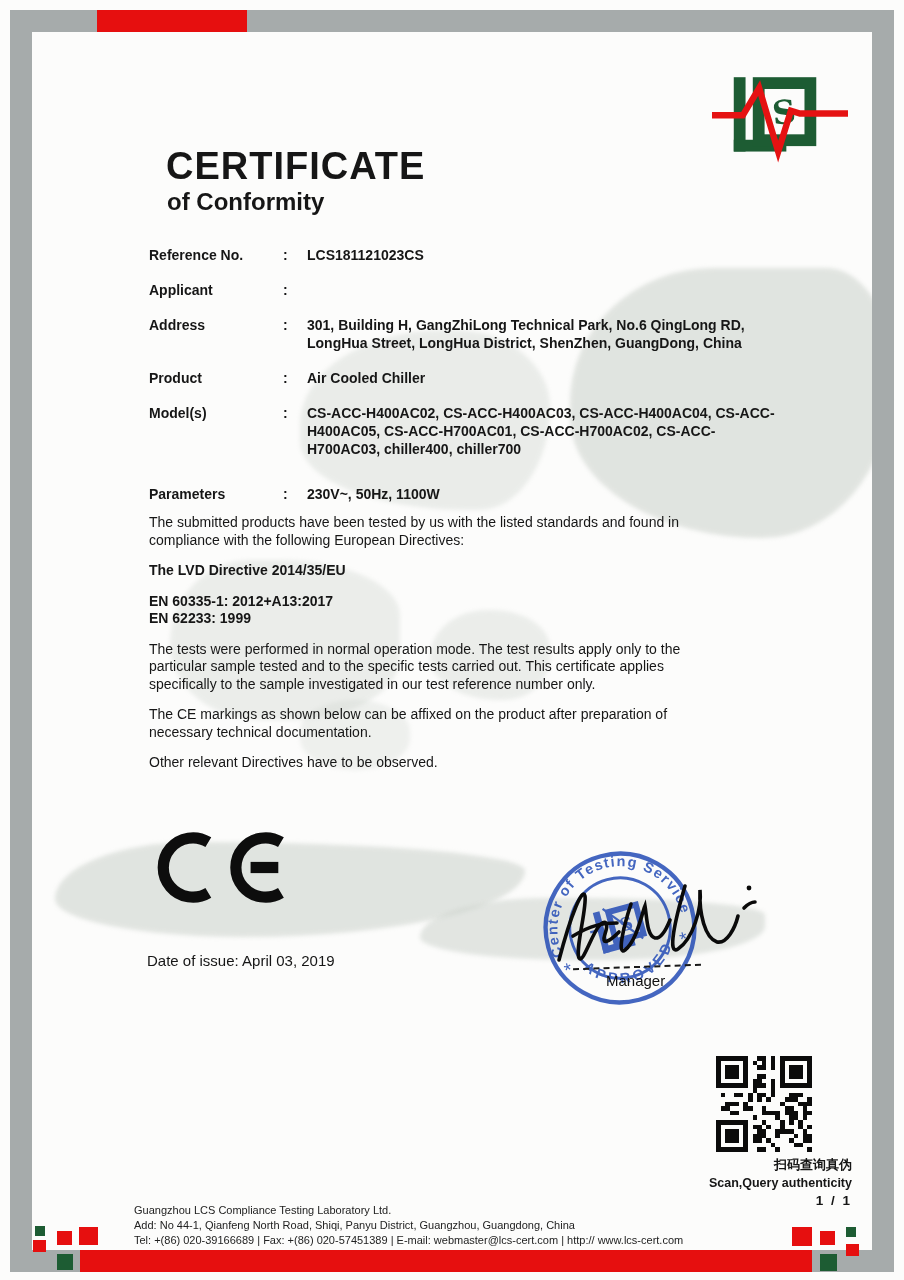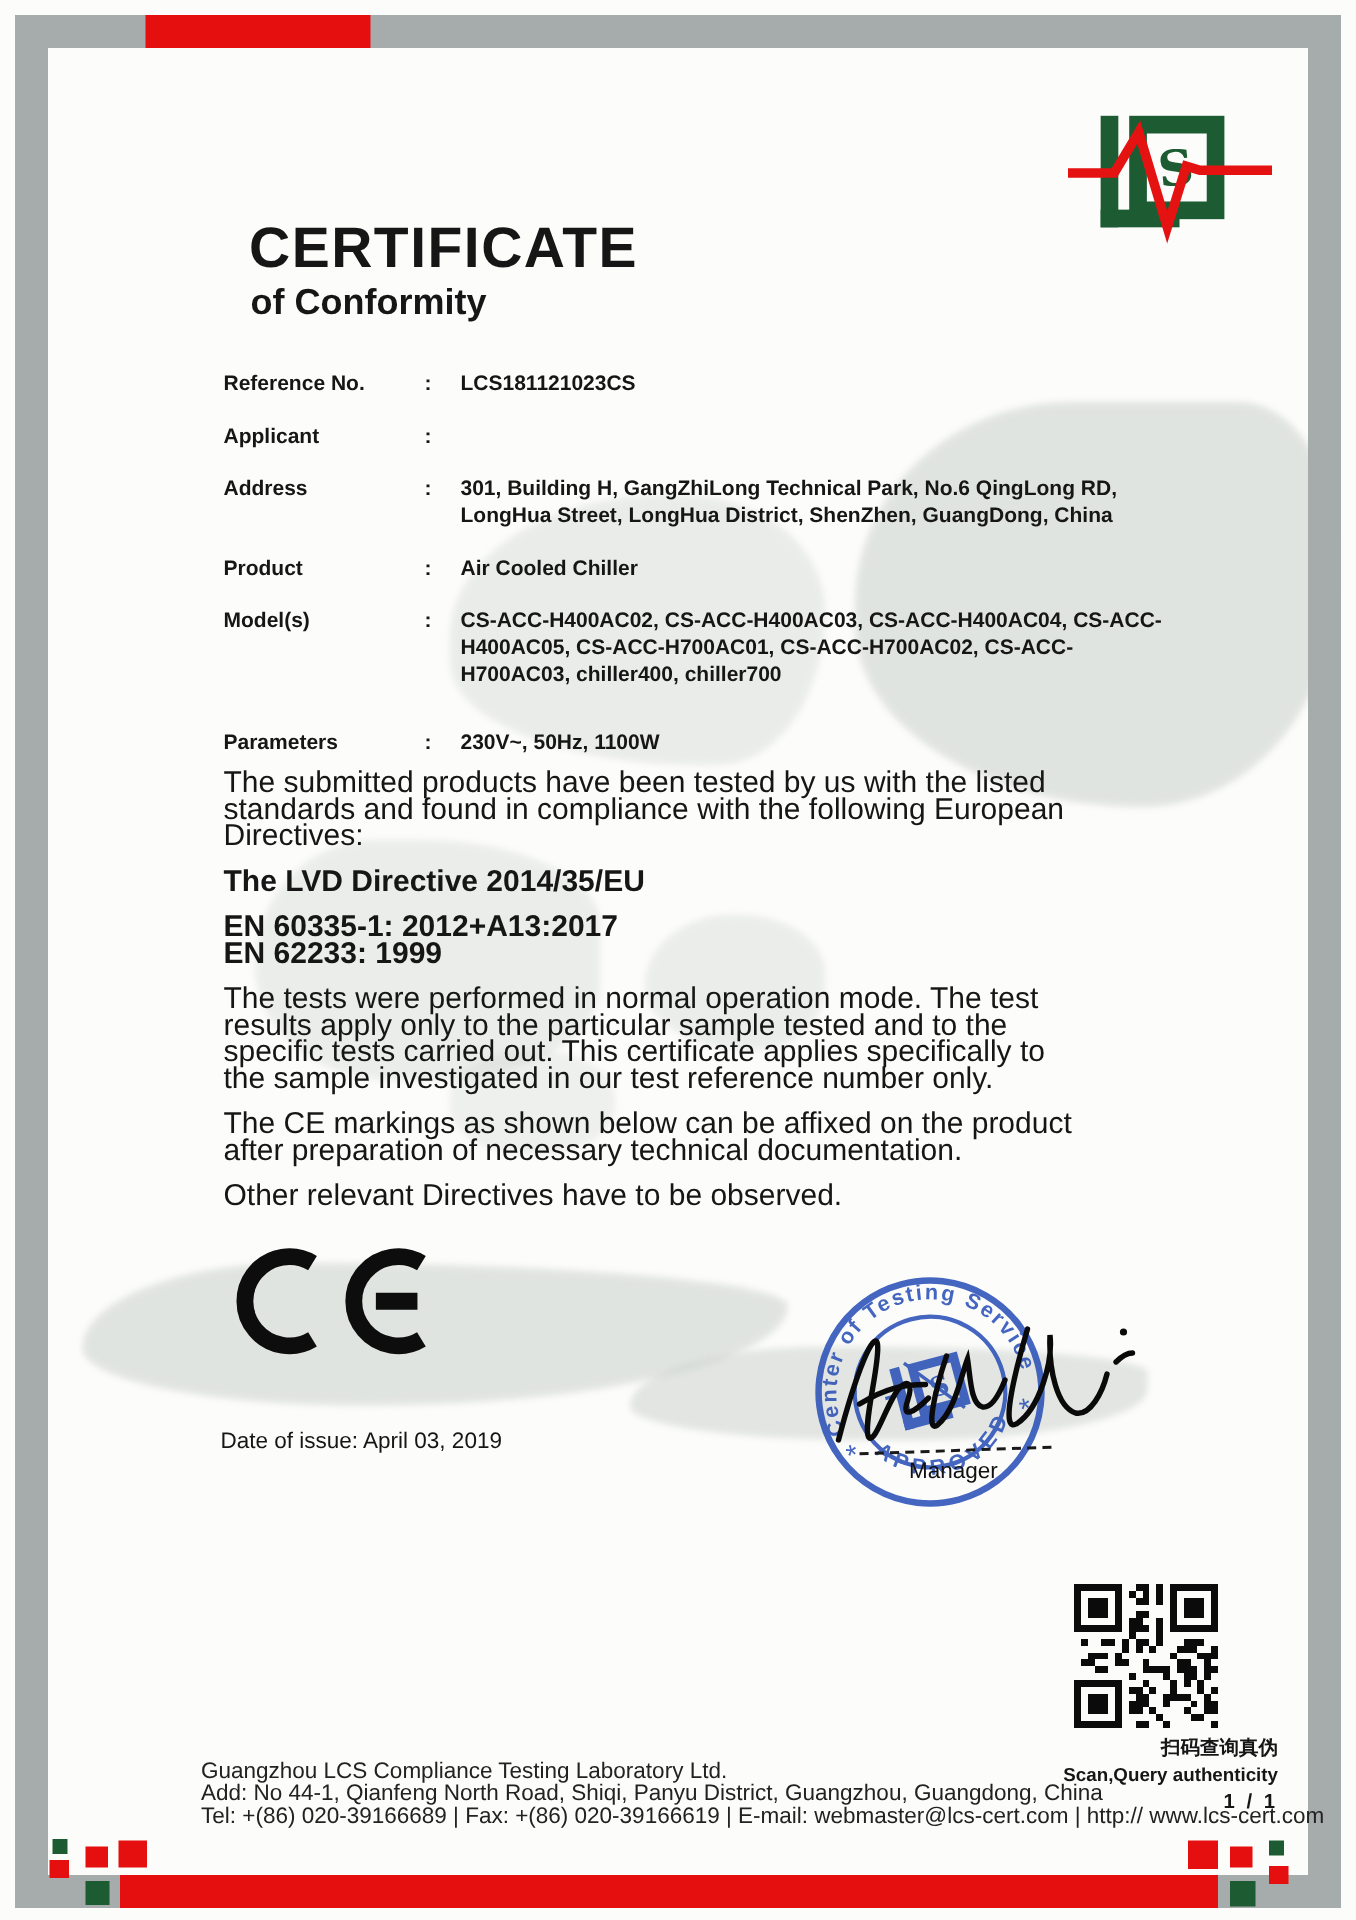--- a/index.html
+++ b/index.html
@@ -25,30 +25,30 @@
 
   
   .fields{position:absolute;left:149px;top:246px;width:640px;font-size:14px;font-weight:bold;line-height:18px;}
   .frow{display:flex;margin-bottom:17px;}
   .frow.gap-extra{margin-top:27px;}
   .flabel{width:134px;flex:none;}
   .fcolon{width:24px;flex:none;}
   .fvalue{width:478px;}
 
   
-  .statements{position:absolute;left:149px;top:514px;width:574px;font-size:20px;line-height:17.5px;}
+  .statements{position:absolute;left:149px;top:514px;width:574px;font-size:14px;line-height:17.5px;}
   .statements p{margin:0 0 13px 0;}
   .bold{font-weight:bold;}
   .std{margin-bottom:0 !important;}
   .std-last{margin-bottom:13px !important;}
 
   .date-issue{position:absolute;left:147px;top:952px;font-size:15px;font-weight:normal;}
 
   
-  .footer{position:absolute;left:134px;top:1173px;font-size:15px;line-height:15px;color:#222;}
+  .footer{position:absolute;left:134px;top:1203px;font-size:11px;line-height:15px;color:#222;}
   .qr-wrap{position:absolute;left:716px;top:1056px;width:96px;height:96px;}
   .qr-wrap svg{width:100%;height:100%;shape-rendering:crispEdges;}
   .qr-captions{position:absolute;left:676px;top:1156px;width:176px;text-align:right;}
   .qr-zh{font-size:13px;font-weight:bold;}
   .qr-en{font-size:12.5px;font-weight:bold;margin-top:2px;}
   .pageno{font-size:13.5px;font-weight:bold;margin-top:3px;letter-spacing:2px;}
 
   
   .stamp{position:absolute;left:538px;top:846px;width:164px;height:164px;}
   .signature{position:absolute;left:545px;top:862px;width:215px;height:120px;}
@@ -205,21 +205,21 @@
         <circle cx="204" cy="26" r="2.4" fill="#0a0a0a" stroke="none"></circle>
       </g>
     </svg>
   </div>
   <div class="sig-dash"></div>
   <div class="manager">Manager</div>
 
   <div class="footer">
     <div>Guangzhou LCS Compliance Testing Laboratory Ltd.</div>
     <div>Add: No 44-1, Qianfeng North Road, Shiqi, Panyu District, Guangzhou, Guangdong, China</div>
-    <div>Tel: +(86) 020-39166689  |  Fax: +(86) 020-39166619  |  E-mail: webmaster@lcs-cert.com  |  http:// www.lcs-cert.com</div>
+    <div>Tel: +(86) 020-39166689  |  Fax: +(86) 020-57451389  |  E-mail: webmaster@lcs-cert.com  |  http:// www.lcs-cert.com</div>
   </div>
 
   <div class="qr-wrap">
     <svg viewBox="0 0 21 21" fill="#0b0b0b">
         <rect x="0" y="0" width="1" height="1"></rect>
         <rect x="1" y="0" width="1" height="1"></rect>
         <rect x="2" y="0" width="1" height="1"></rect>
         <rect x="3" y="0" width="1" height="1"></rect>
         <rect x="4" y="0" width="1" height="1"></rect>
         <rect x="5" y="0" width="1" height="1"></rect>

